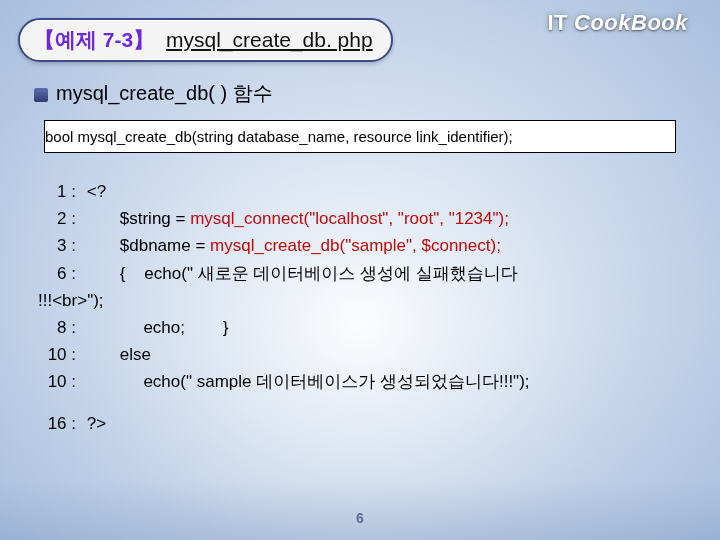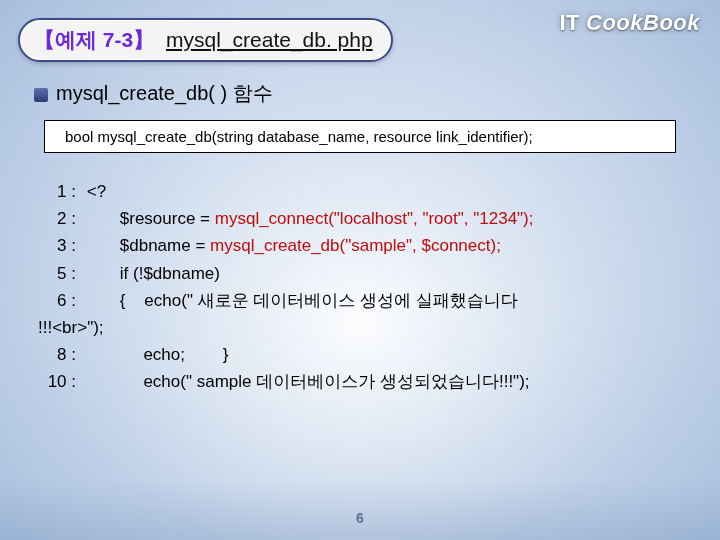--- a/index.html
+++ b/index.html
@@ -16,40 +16,40 @@
   .badge {
     position:absolute; top:18px; left:18px;
     background:#f4f4f4; border:2px solid #3a4a8c; border-radius:26px;
     padding:6px 18px 6px 14px; font-size:21px; color:#111;
     box-shadow:inset 0 0 0 1px #fff, 0 2px 4px rgba(0,0,0,0.2);
   }
   .badge .ex { color:#6d28d9; font-weight:600; margin-right:6px; }
   .badge .fn { text-decoration:underline; }
   
   .brand {
-    position:absolute; top:10px; right:20px;
+    position:absolute; top:10px; right:32px;
     font-weight:800; font-style:italic; font-size:22px;
     color:#fff; text-shadow:0 1px 2px rgba(0,0,0,0.5),0 0 6px rgba(0,0,0,0.3);
     letter-spacing:0.5px;
   }
   .brand .it { font-style:normal; margin-right:6px; }
   
   .bullet-row {
     position:absolute; top:80px; left:34px; font-size:20px;
   }
   .bullet {
     display:inline-block; width:14px; height:14px; margin-right:8px;
     background:linear-gradient(#5c6fb0,#2d3c72); border-radius:2px;
     vertical-align:-2px;
   }
   
   .sigbox {
     position:absolute; top:120px; left:44px; width:632px;
     border:1px solid #000; background:#fff;
-    padding:7px 20px; font-size:15px;
+    padding:7px 0; font-size:15px;
   }
   
   .code {
     position:absolute; top:178px; left:38px; width:650px;
     font-size:17px; line-height:1.6; color:#000;
     font-family:"Malgun Gothic",Arial,sans-serif;
   }
   .code .ln { display:inline-block; width:44px; text-align:right; padding-right:6px; }
   .code .c  {} 
   .red { color:#c00b0b; }
@@ -78,24 +78,25 @@
   <div class="bullet-row">
     <span class="bullet"></span><span>mysql_create_db( ) 함수</span>
   </div>
 
   <div class="sigbox">
     <span>bool mysql_create_db(string database_name, resource link_identifier);</span>
   </div>
 
   <div class="code">
     <div class="row"><span class="ln"> 1 :</span><span class="c"> &lt;?</span></div>
-    <div class="row"><span class="ln"> 2 :</span><span class="c">        $resource = </span><span class="c red">mysql_connect("localhost", "root", "1234");</span></div>
+    <div class="row"><span class="ln"> 2 :</span><span class="c">        $string = </span><span class="c red">mysql_connect("localhost", "root", "1234");</span></div>
     <div class="row"><span class="ln"> 3 :</span><span class="c">        $dbname = </span><span class="c red">mysql_create_db("sample", $connect);</span></div>
-    <div class="row"><span class="ln"> 5 :</span><span class="c">        if (!$dbname)</span></div>
     <div class="row"><span class="ln"> 6 :</span><span class="c">        {    echo(" 새로운 데이터베이스 생성에 실패했습니다</span></div>
     <div class="row"><span class="c">!!!&lt;br&gt;");</span></div>
     <div class="row"><span class="ln"> 8 :</span><span class="c">             echo;        }</span></div>
+    <div class="row"><span class="ln">10 :</span><span class="c">        else</span></div>
     <div class="row"><span class="ln">10 :</span><span class="c">             echo(" sample 데이터베이스가 생성되었습니다!!!");</span></div>
     <div class="gap"></div>
+    <div class="row"><span class="ln">16 :</span><span class="c"> ?&gt;</span></div>
   </div>
 
   <div class="pgnum">6</div>
 </div>
 
 </body></html>

